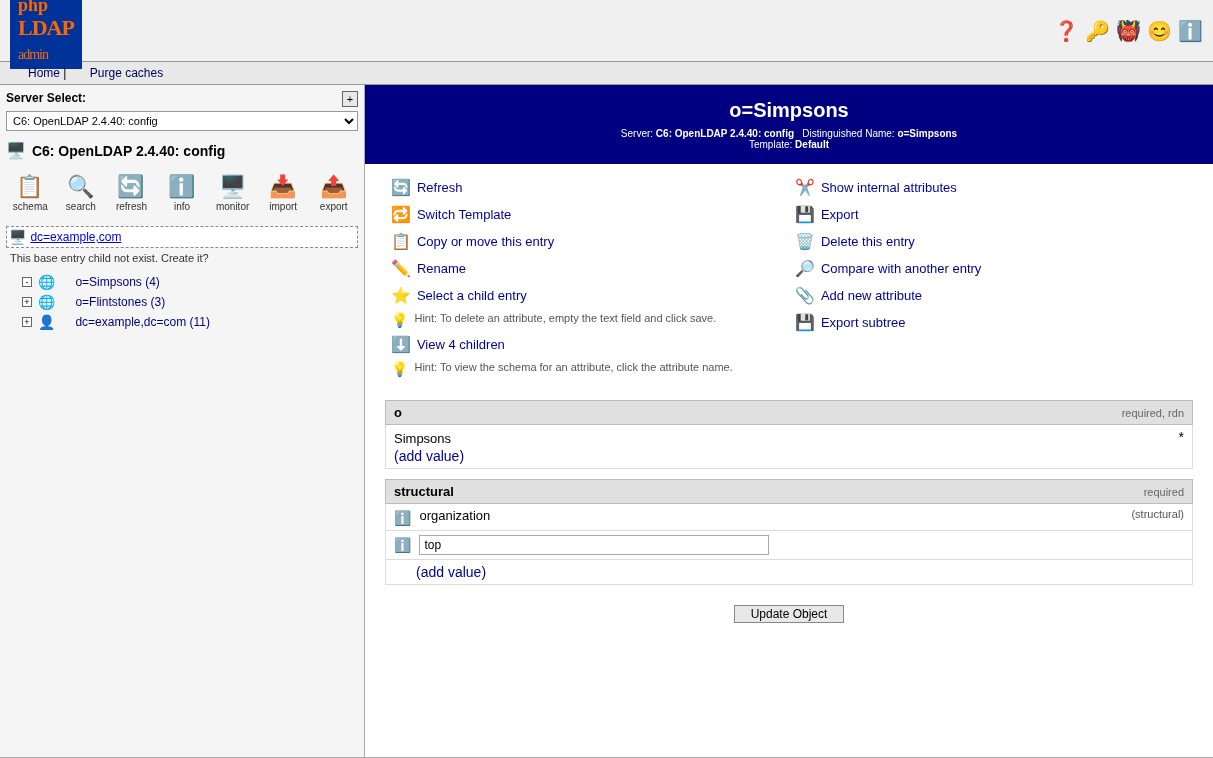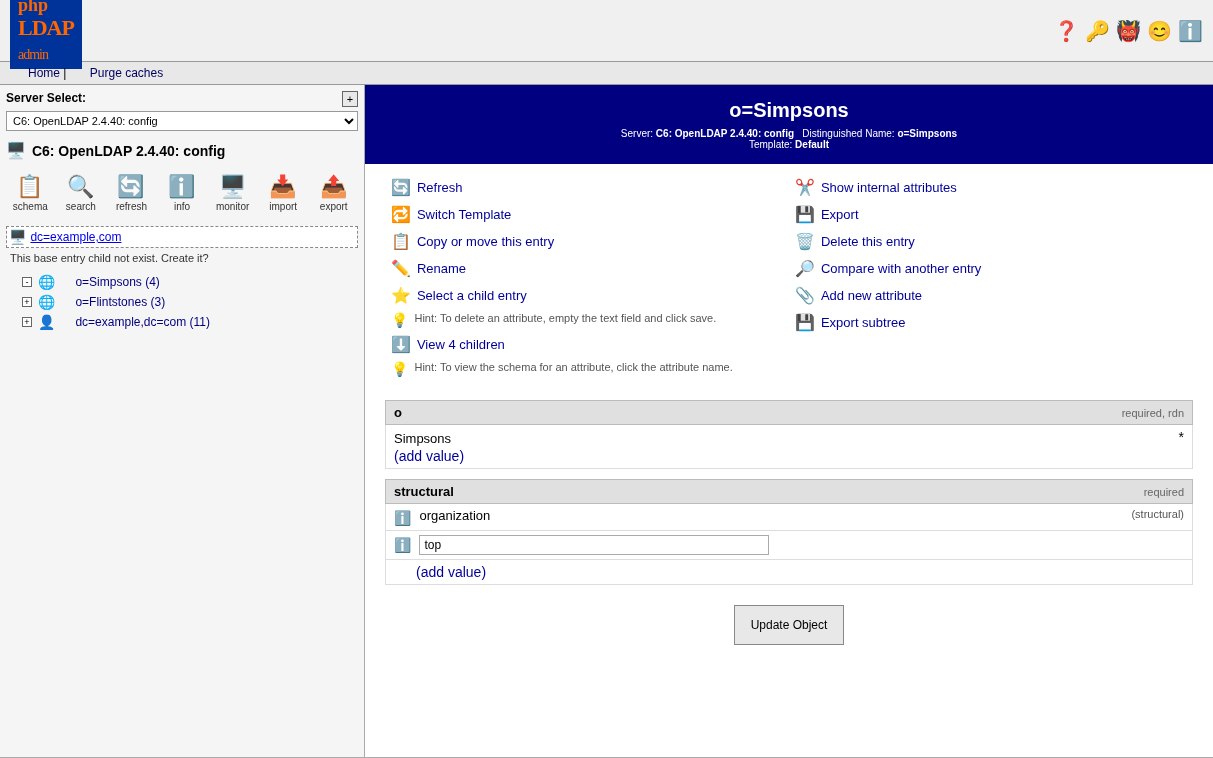--- a/index.html
+++ b/index.html
@@ -216,21 +216,21 @@
       border: 1px solid #aaa;
       padding: 2px 4px;
       font-size: 12px;
     }
     .attr-link { color: #000099; font-size: 14px; text-decoration: none; cursor: pointer; }
     .attr-star { color: #000; font-size: 14px; }
     .attr-structural { font-size: 11px; color: #555; text-align: center; }
 
     #update-btn-row { text-align: center; padding: 10px; }
     #update-btn {
-      padding: 12px 16px;
+      padding: 1px 16px;
       font-size: 12px;
       border: 1px solid #888;
       background: #e8e8e8;
       cursor: pointer;
     }
 
     #bottom-bar {
       background: #f0f0f0;
       border-top: 1px solid #aaa;
       text-align: right;

